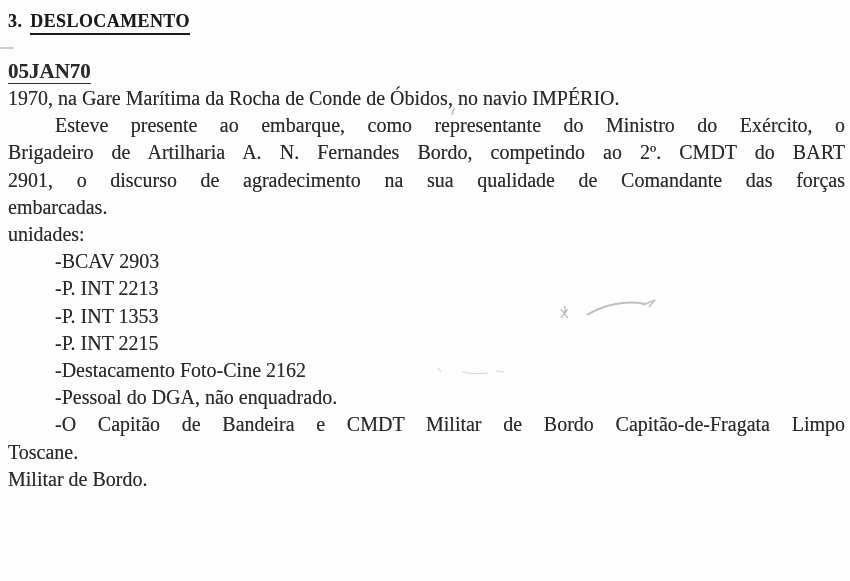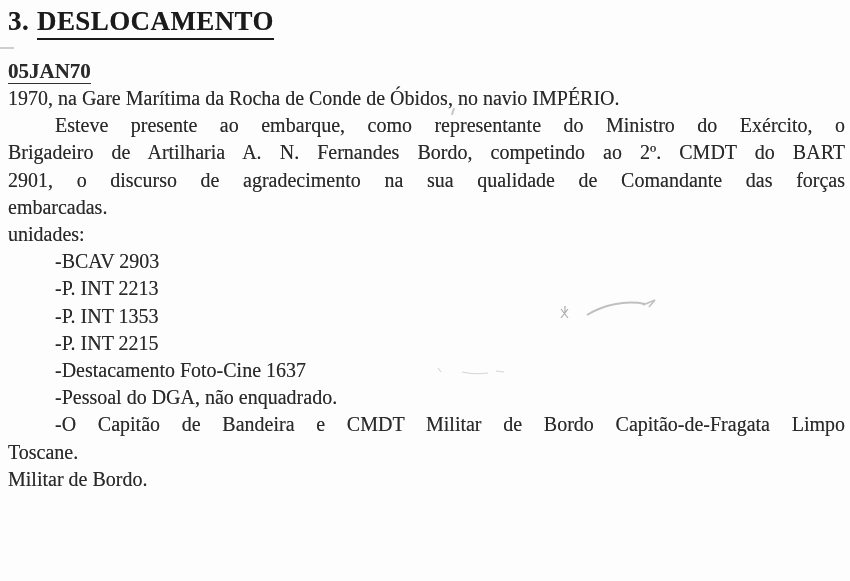--- a/index.html
+++ b/index.html
@@ -13,21 +13,21 @@
     font-family: "Liberation Serif", "DejaVu Serif", serif;
     color: #2a2a2a;
     text-shadow: 0 0 0.3px rgba(45,45,45,0.55);
   }
 
   .title {
     position: absolute;
     top: 7px;
     left: 8px;
     margin: 0;
-    font-size: 27px;
+    font-size: 18px;
     line-height: 28px;
     font-weight: 700;
     letter-spacing: 0.4px;
     color: #1b1b1b;
     white-space: nowrap;
   }
   .title .num { margin-right: 8px; }
   .title .u-bold {
     border-bottom: 2.5px solid #1b1b1b;
     padding-bottom: 2px;
@@ -89,21 +89,21 @@
     <div class="line">1970, na Gare Marítima da Rocha de Conde de Óbidos, no navio IMPÉRIO.</div>
     <div class="line i j">Esteve presente ao embarque, como representante do Ministro do Exército, o</div>
     <div class="line j">Brigadeiro de Artilharia A. N. Fernandes Bordo, competindo ao 2º. CMDT do BART</div>
     <div class="line j">2901, o discurso de agradecimento na sua qualidade de Comandante das forças</div>
     <div class="line">embarcadas.</div>
     <div class="line">unidades:</div>
     <div class="line i">-BCAV 2903</div>
     <div class="line i">-P. INT 2213</div>
     <div class="line i">-P. INT 1353</div>
     <div class="line i">-P. INT 2215</div>
-    <div class="line i">-Destacamento Foto-Cine 1637</div>
+    <div class="line i">-Destacamento Foto-Cine 2162</div>
     <div class="line i">-Pessoal do DGA, não enquadrado.</div>
     <div class="line i j">-O Capitão de Bandeira e CMDT Militar de Bordo Capitão-de-Fragata Limpo</div>
     <div class="line">Toscane.</div>
     <div class="line">Militar de Bordo.</div>
   </div>
 
   <svg class="artifact swoosh" width="78" height="30" viewBox="0 0 78 30">
     <path d="M4 22 C 20 12, 42 7, 62 11" stroke="#8f8f8f" stroke-width="2" fill="none"></path>
     <path d="M60 12 l 12 -5 l -6 7" stroke="#8f8f8f" stroke-width="1.6" fill="none"></path>
   </svg>

